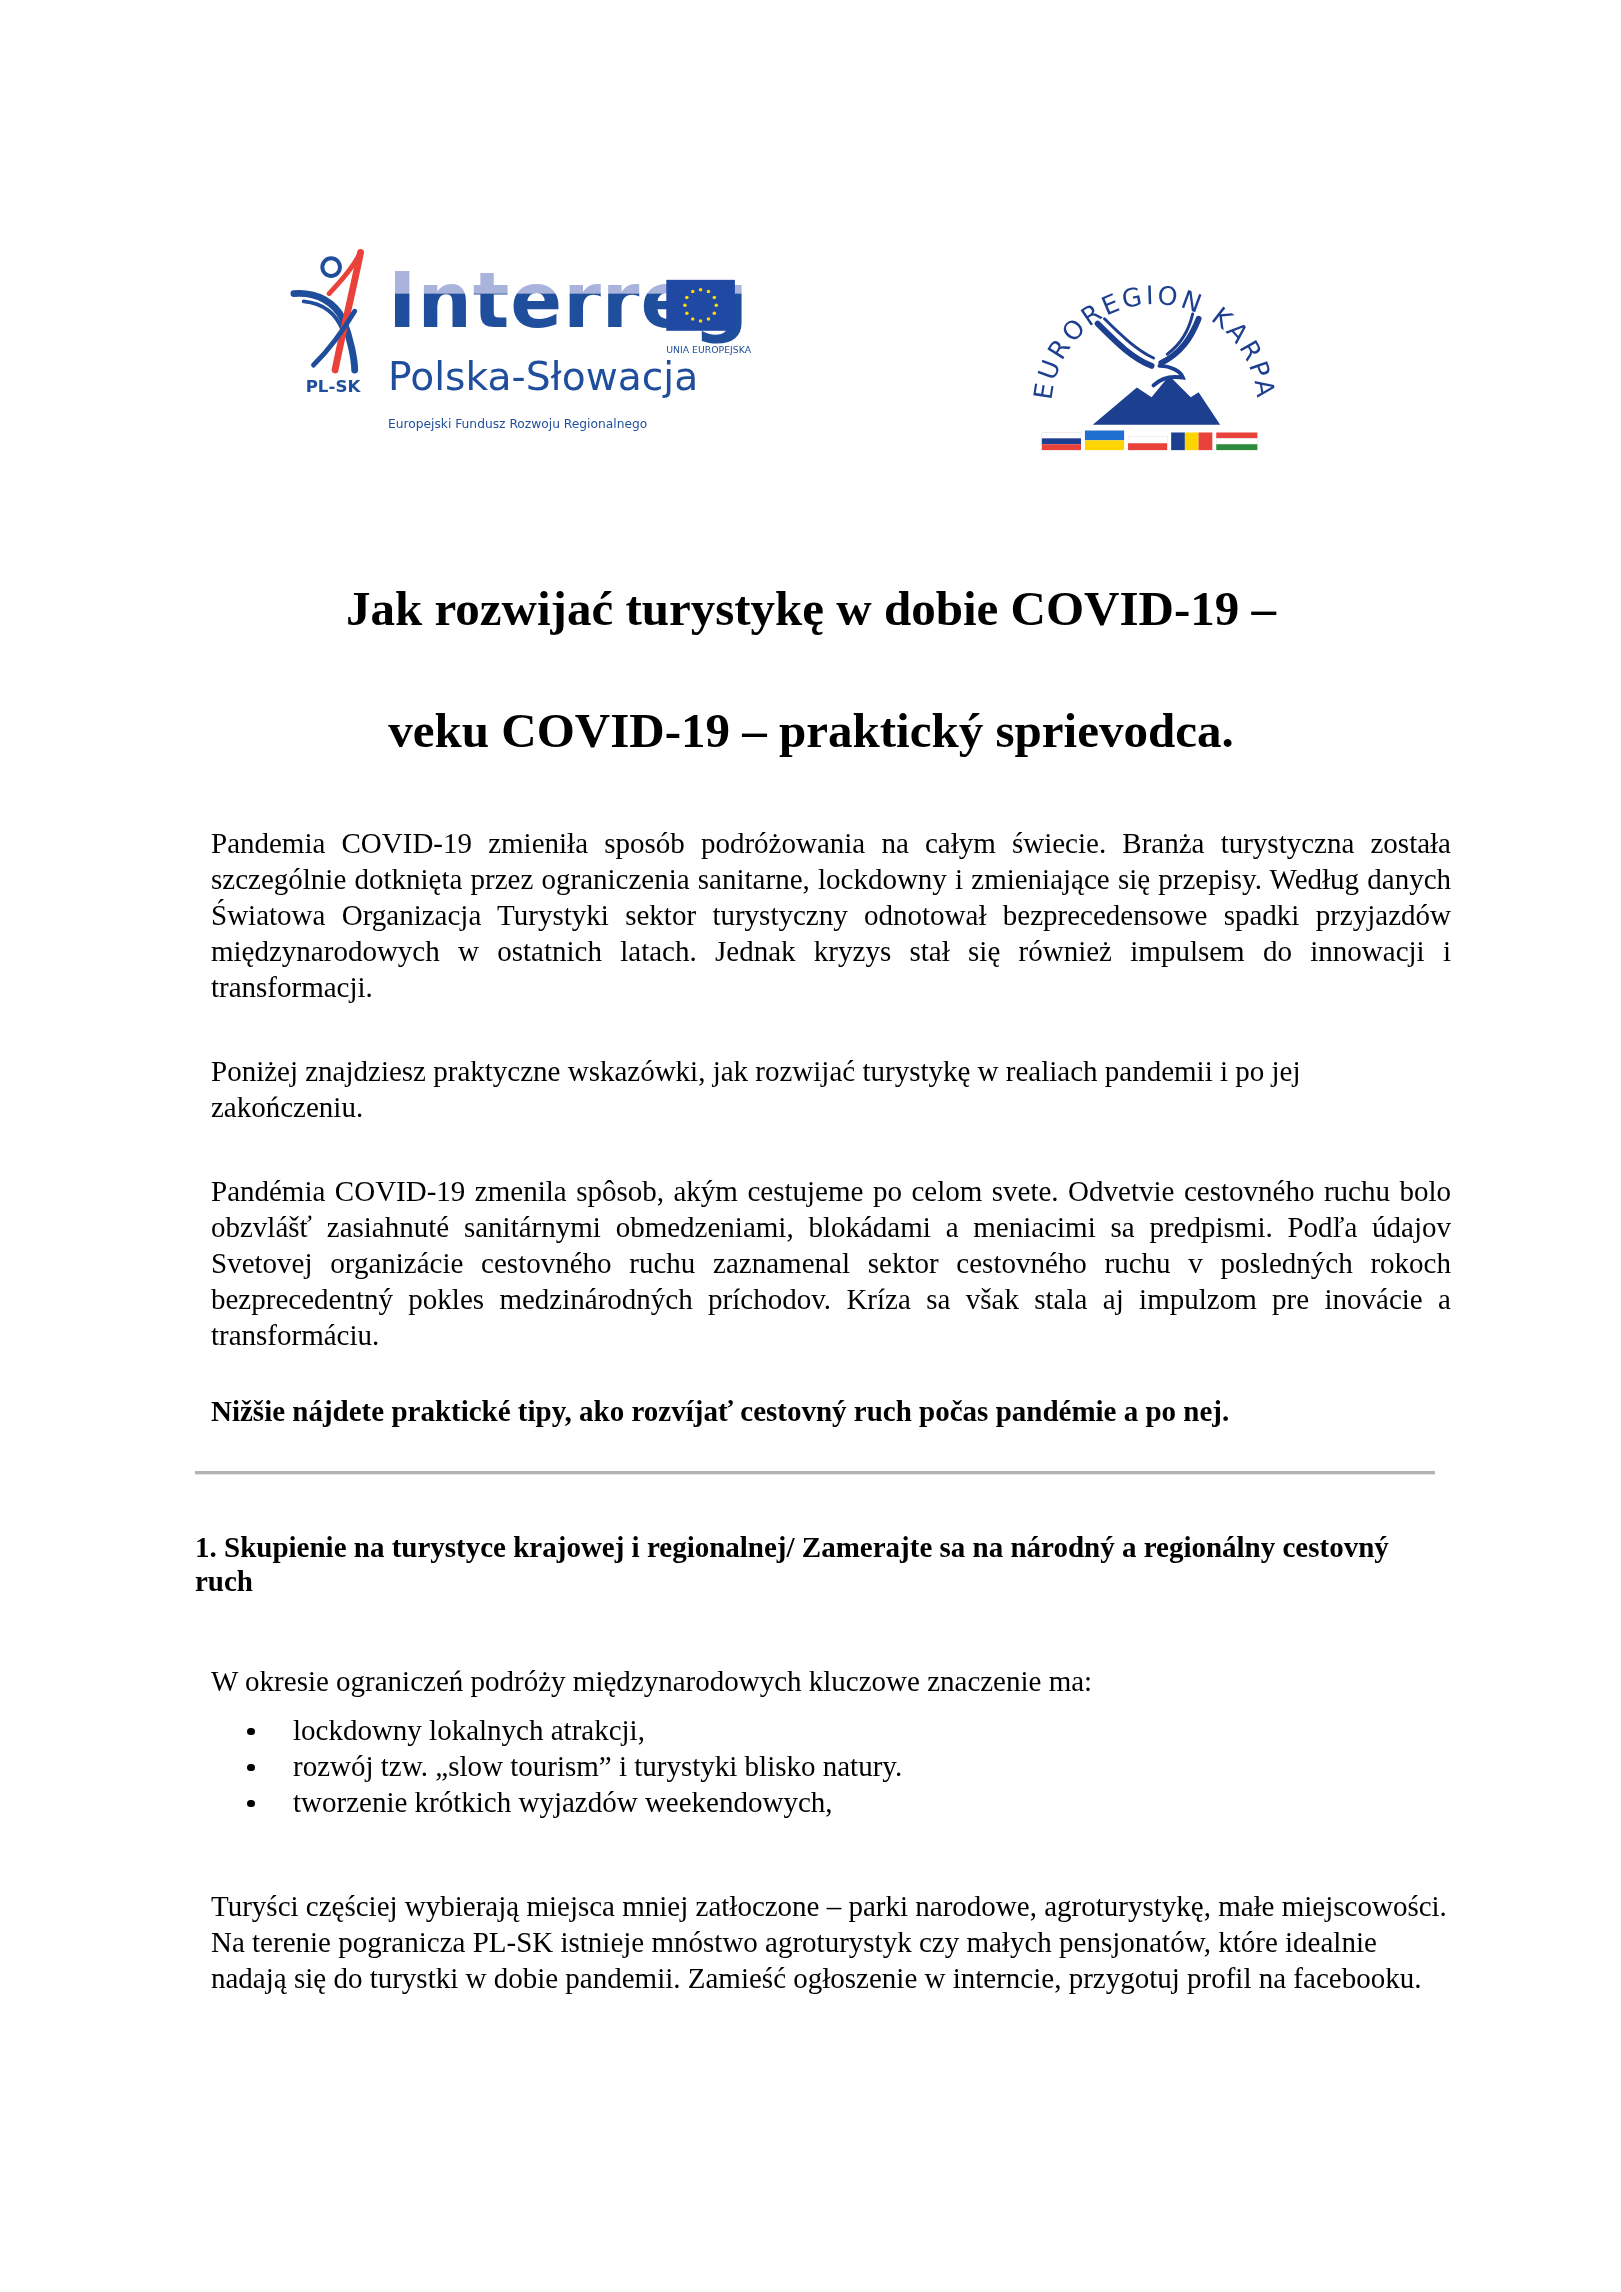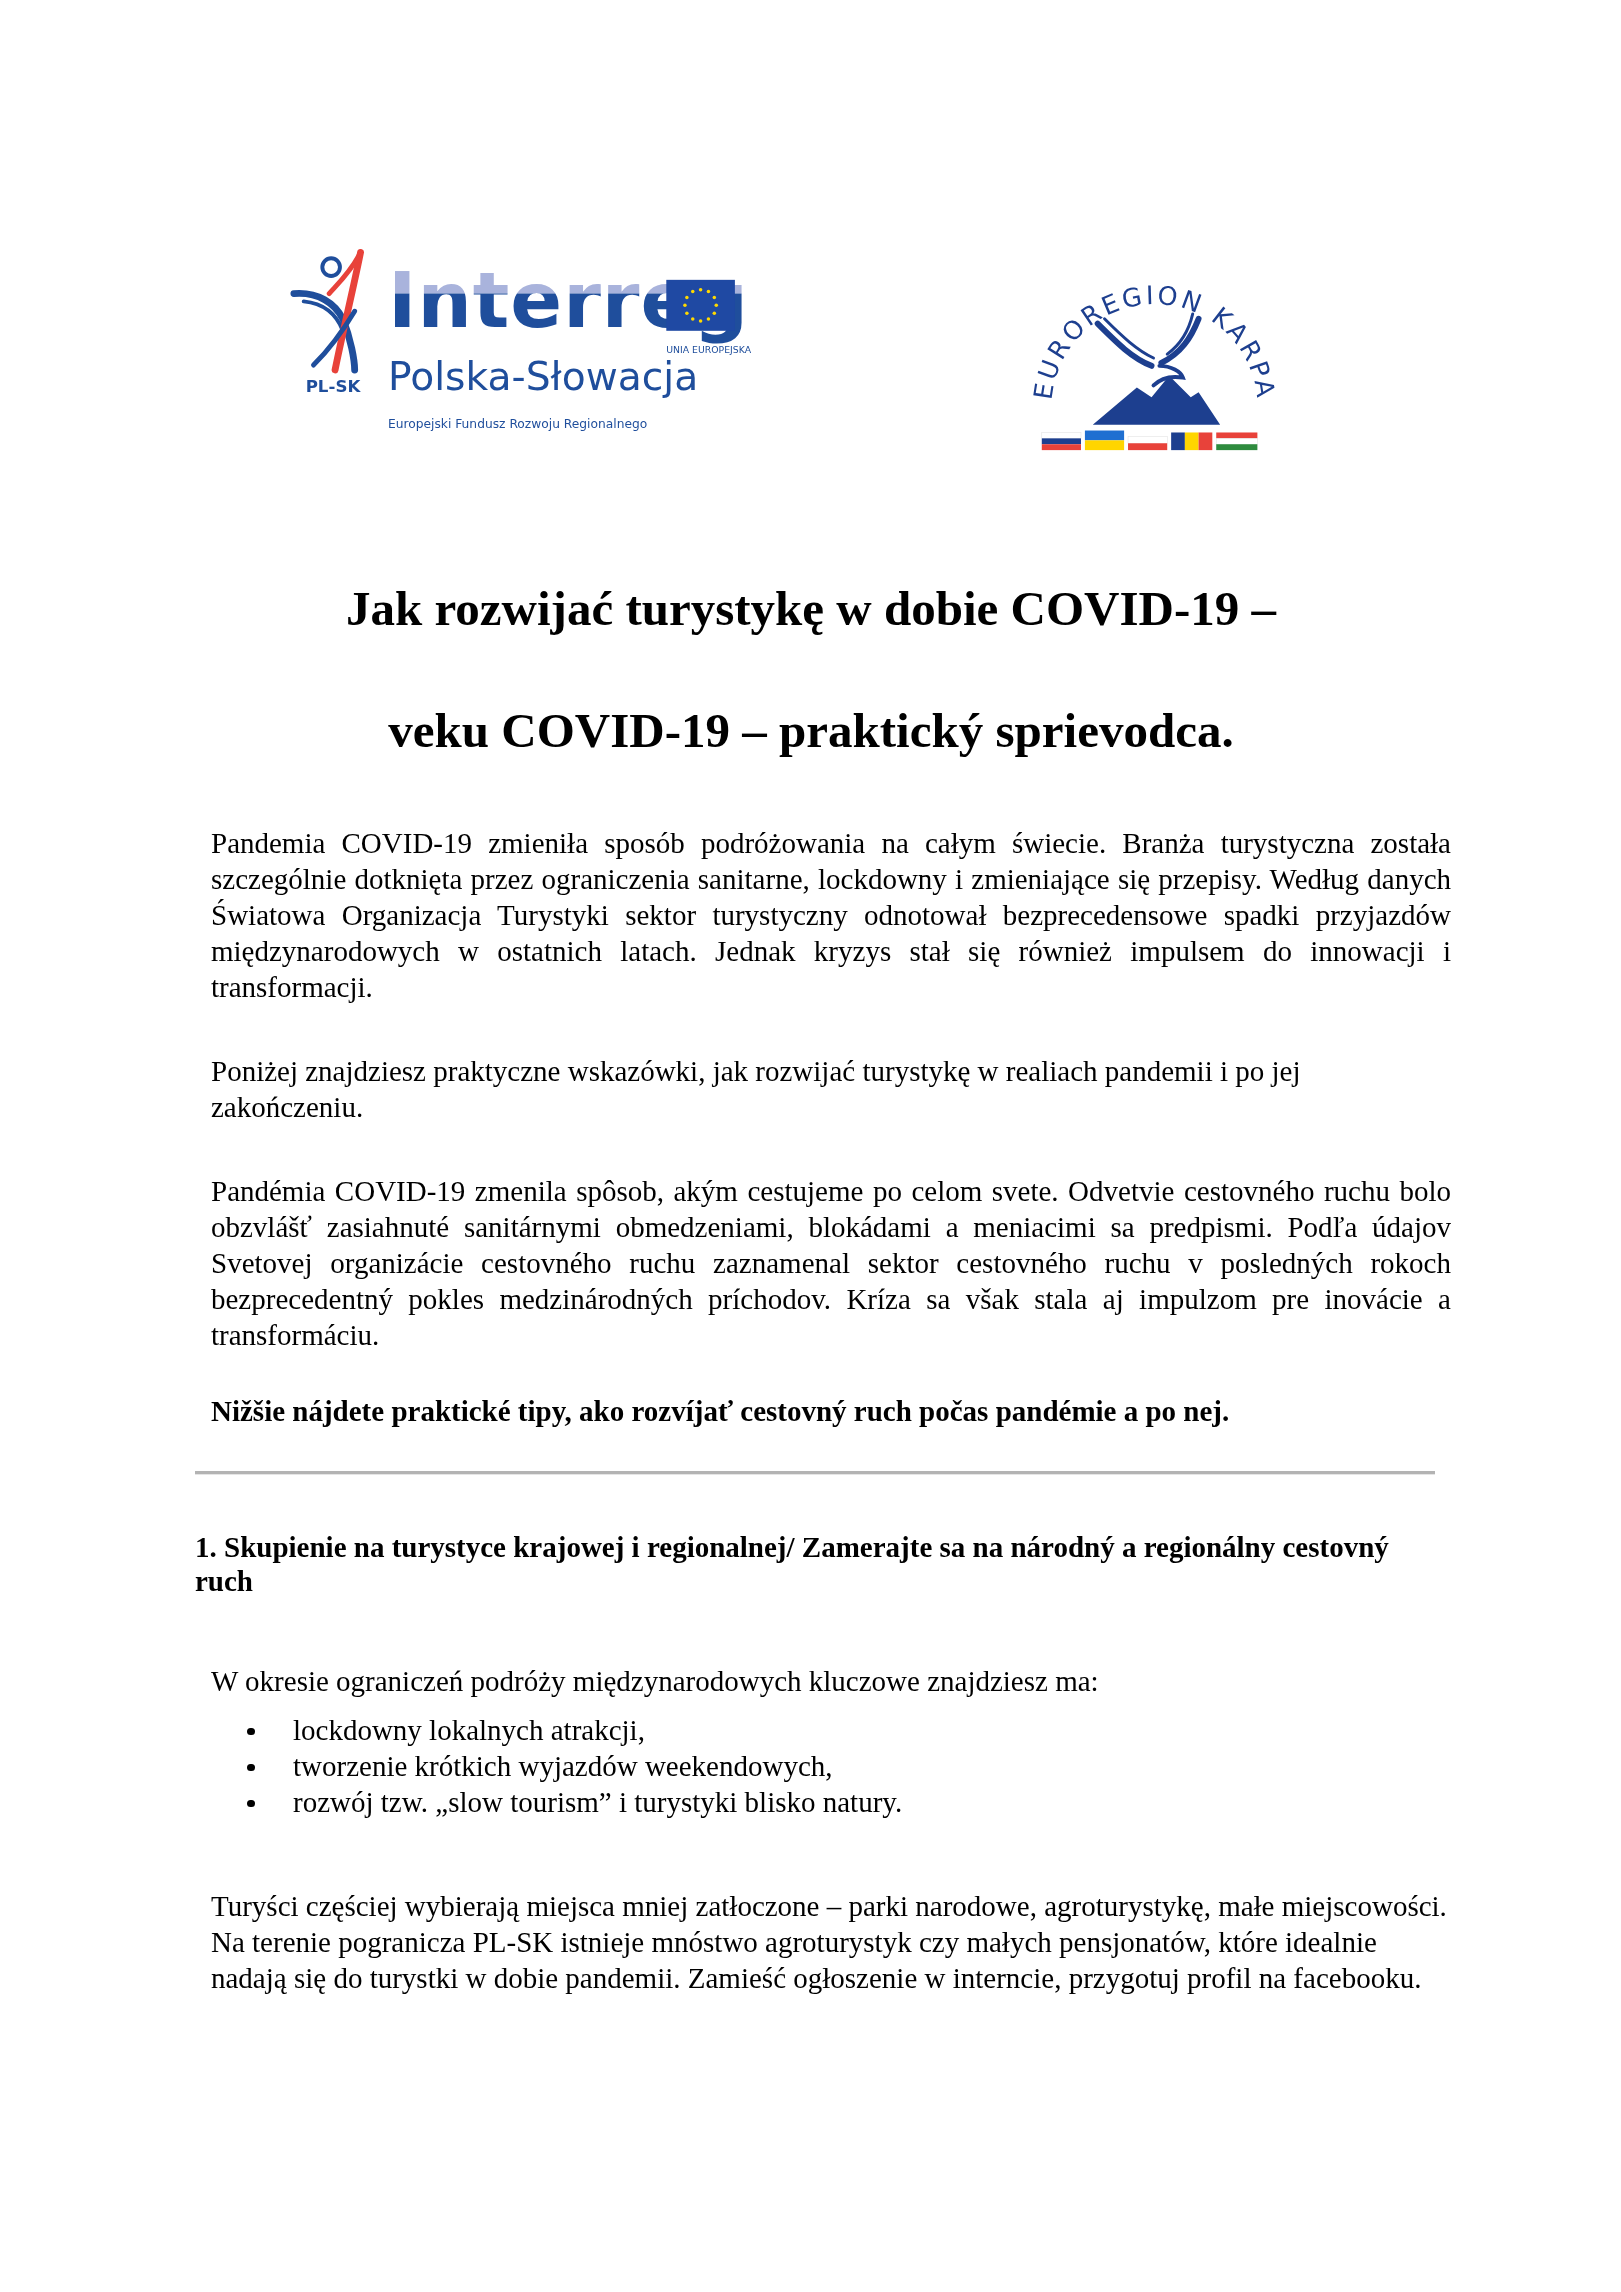--- a/index.html
+++ b/index.html
@@ -146,22 +146,22 @@
 
 <p class="para justify p1">Pandemia COVID-19 zmieniła sposób podróżowania na całym świecie. Branża turystyczna została szczególnie dotknięta przez ograniczenia sanitarne, lockdowny i zmieniające się przepisy. Według danych Światowa Organizacja Turystyki sektor turystyczny odnotował bezprecedensowe spadki przyjazdów międzynarodowych w ostatnich latach. Jednak kryzys stał się również impulsem do innowacji i transformacji.</p>
 <p class="para p2">Poniżej znajdziesz praktyczne wskazówki, jak rozwijać turystykę w realiach pandemii i po jej zakończeniu.</p>
 <p class="para justify p3">Pandémia COVID-19 zmenila spôsob, akým cestujeme po celom svete. Odvetvie cestovného ruchu bolo obzvlášť zasiahnuté sanitárnymi obmedzeniami, blokádami a meniacimi sa predpismi. Podľa údajov Svetovej organizácie cestovného ruchu zaznamenal sektor cestovného ruchu v posledných rokoch bezprecedentný pokles medzinárodných príchodov. Kríza sa však stala aj impulzom pre inovácie a transformáciu.</p>
 <p class="para p4">Nižšie nájdete praktické tipy, ako rozvíjať cestovný ruch počas pandémie a po nej.</p>
 
 <div class="divider"></div>
 
 <h2 class="section-heading">1. Skupienie na turystyce krajowej i regionalnej/ Zamerajte sa na národný a regionálny cestovný ruch</h2>
 
-<p class="para p5">W okresie ograniczeń podróży międzynarodowych kluczowe znajdziesz ma:</p>
+<p class="para p5">W okresie ograniczeń podróży międzynarodowych kluczowe znaczenie ma:</p>
 
 <ul class="bullets">
   <li><span class="dot"></span><span>lockdowny lokalnych atrakcji,</span></li>
+  <li><span class="dot"></span><span>rozwój tzw. „slow tourism” i turystyki blisko natury.</span></li>
   <li><span class="dot"></span><span>tworzenie krótkich wyjazdów weekendowych,</span></li>
-  <li><span class="dot"></span><span>rozwój tzw. „slow tourism” i turystyki blisko natury.</span></li>
 </ul>
 
 <p class="para p6">Turyści częściej wybierają miejsca mniej zatłoczone – parki narodowe, agroturystykę, małe miejscowości. Na terenie pogranicza PL-SK istnieje mnóstwo agroturystyk czy małych pensjonatów, które idealnie nadają się do turystki w dobie pandemii. Zamieść ogłoszenie w interncie, przygotuj profil na facebooku.</p>
 
 
 </body></html>

